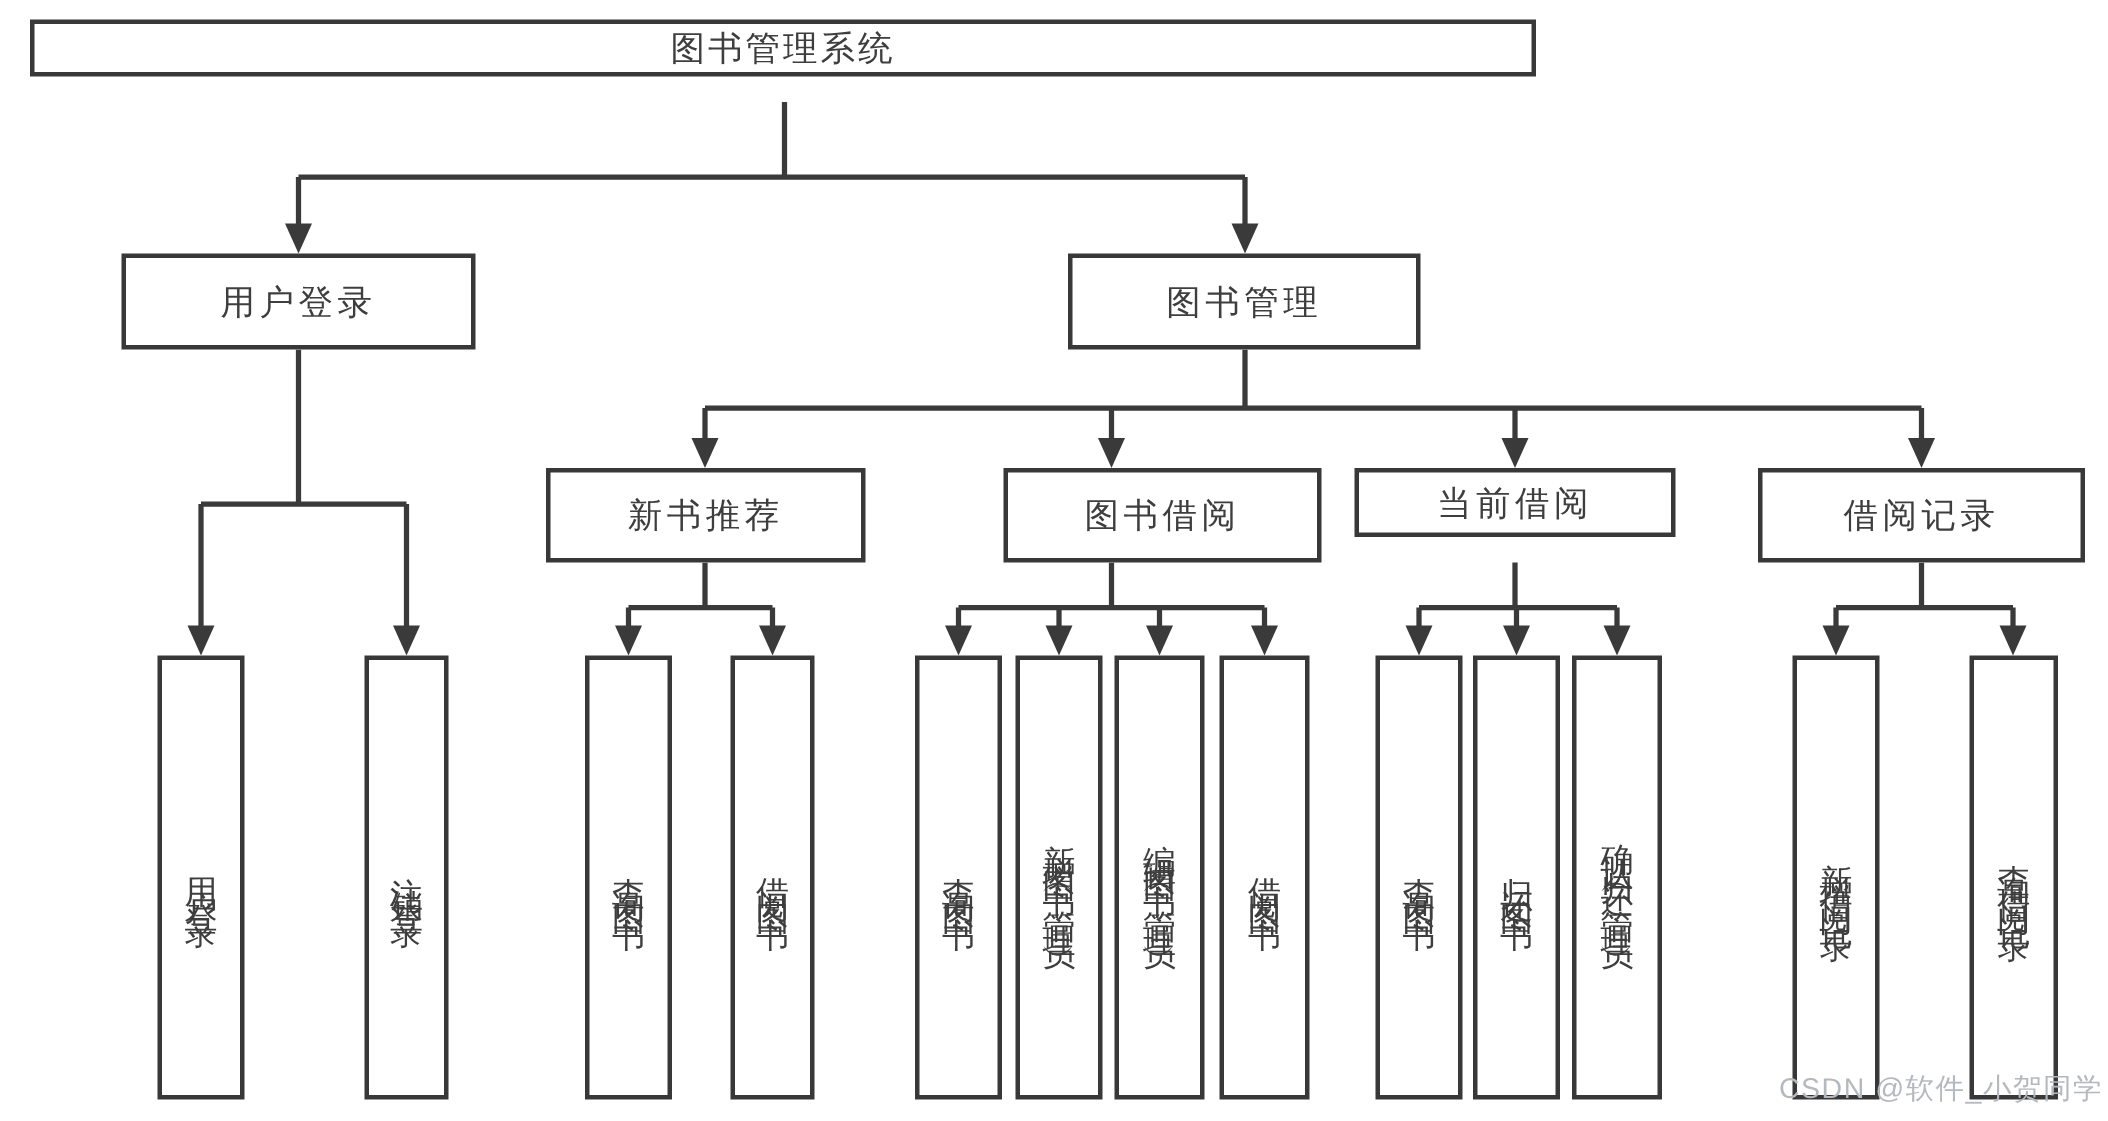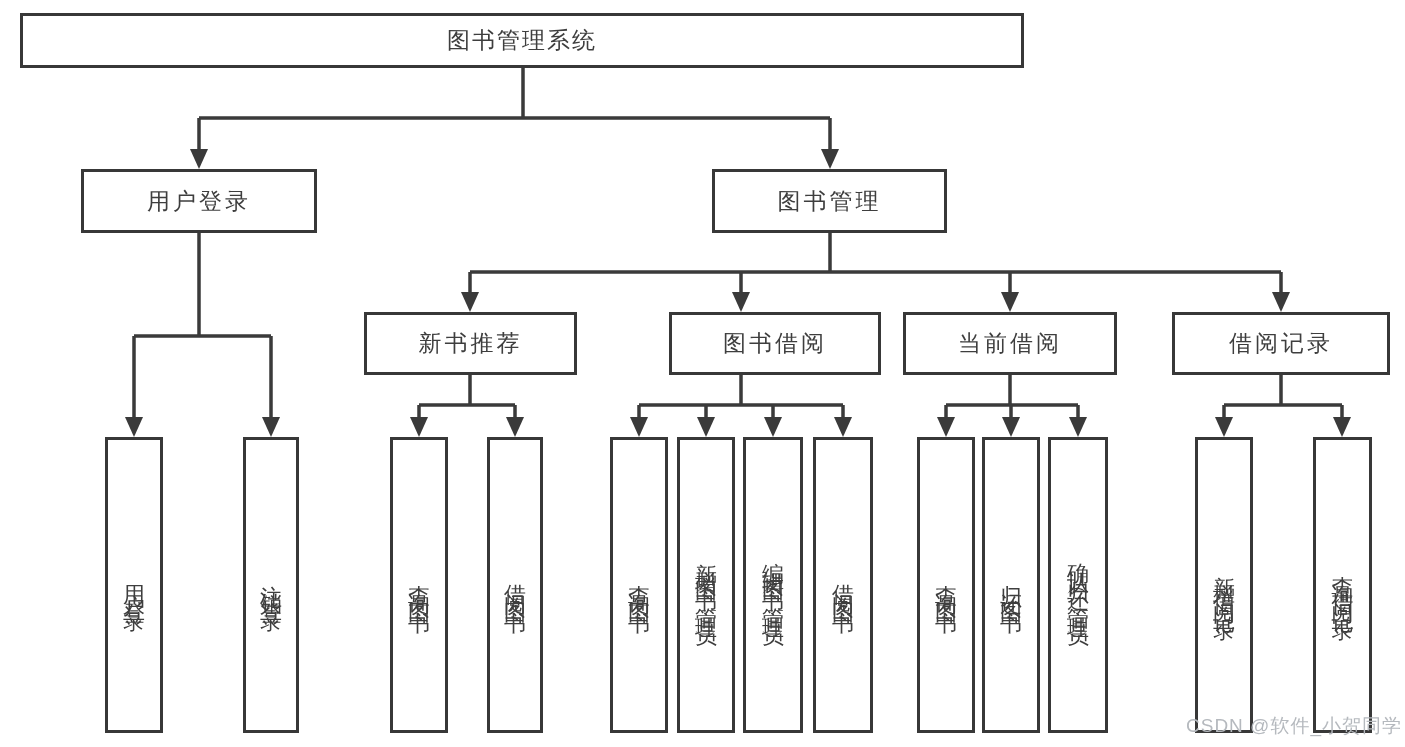--- a/index.html
+++ b/index.html
@@ -74,38 +74,38 @@
       <polygon points="764,417 782,417 773,437"></polygon>
       <polygon points="834,417 852,417 843,437"></polygon>
       <polygon points="937,417 955,417 946,437"></polygon>
       <polygon points="1002,417 1020,417 1011,437"></polygon>
       <polygon points="1069,417 1087,417 1078,437"></polygon>
       <polygon points="1215,417 1233,417 1224,437"></polygon>
       <polygon points="1333,417 1351,417 1342,437"></polygon>
     </g>
   </svg>
 
-  <div class="node h root" style="left:20px;top:13px;width:1004px;height:55px">
+  <div class="node h root" style="left:20px;top:13px;width:1004px;height:38px">
     <span>图书管理系统</span>
   </div>
 
   <div class="node h" style="left:81px;top:169px;width:236px;height:64px">
     <span>用户登录</span>
   </div>
   <div class="node h" style="left:712px;top:169px;width:235px;height:64px">
     <span>图书管理</span>
   </div>
 
   <div class="node h" style="left:364px;top:312px;width:213px;height:63px">
     <span>新书推荐</span>
   </div>
   <div class="node h" style="left:669px;top:312px;width:212px;height:63px">
     <span>图书借阅</span>
   </div>
-  <div class="node h" style="left:903px;top:312px;width:214px;height:63px">
+  <div class="node h" style="left:903px;top:312px;width:214px;height:46px">
     <span>当前借阅</span>
   </div>
   <div class="node h" style="left:1172px;top:312px;width:218px;height:63px">
     <span>借阅记录</span>
   </div>
 
   <div class="node v" style="left:105px;top:437px;width:58px;height:296px">
     <span>用户登录</span>
   </div>
   <div class="node v" style="left:243px;top:437px;width:56px;height:296px">

